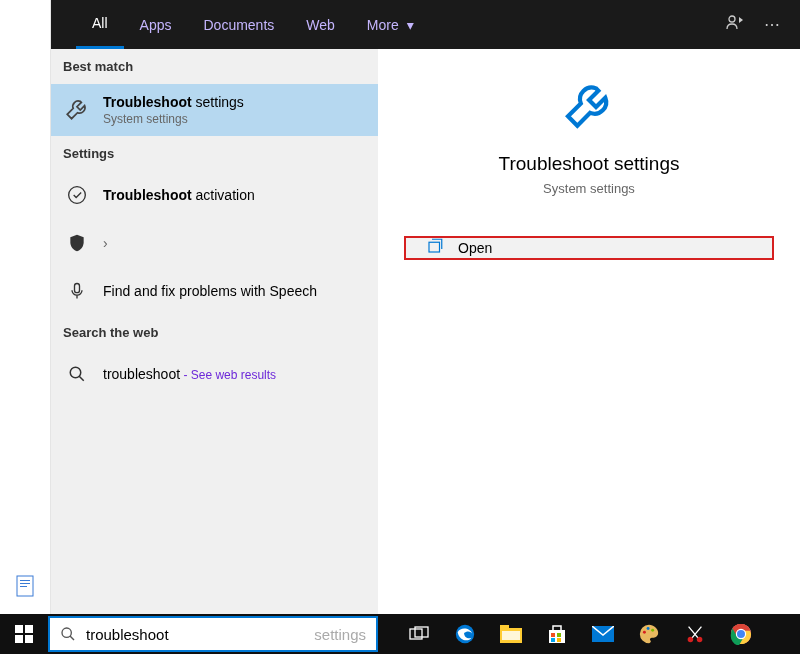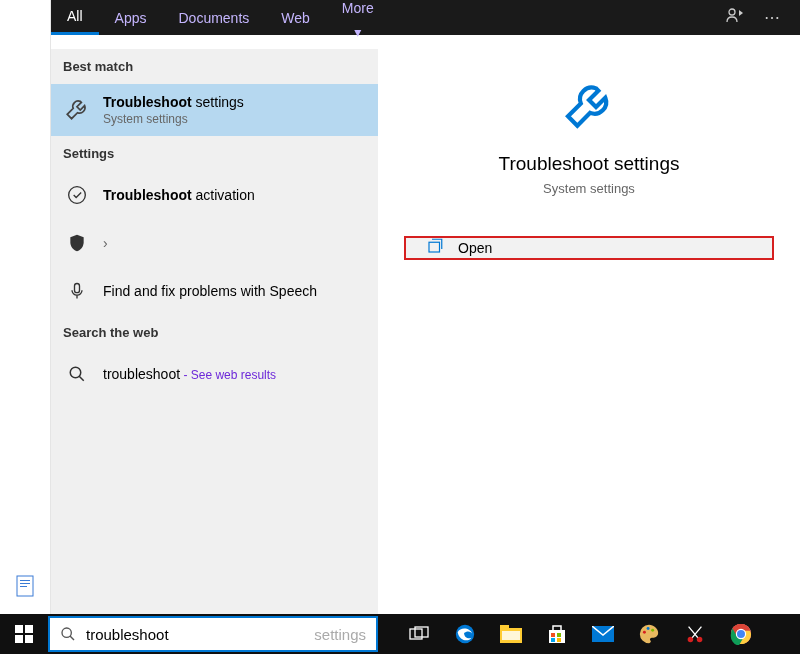--- a/index.html
+++ b/index.html
@@ -1,24 +1,24 @@
 <!DOCTYPE html>
 <html><head>
   <meta charset="utf-8">
   <style>
     * { margin: 0; padding: 0; box-sizing: border-box; font-family: "Segoe UI", sans-serif; }
     body { width: 800px; height: 654px; background: #fff; position: relative; overflow: hidden; }
     
     .top-tabs {
-      position: absolute; top: 0; left: 51px; right: 0; height: 35px;
-      background: #1a1a1a; display: flex; align-items: center; color: #fff;
+      position: absolute; top: 0; left: 51px; right: 0; height: 49px;
+      background: #1a1a1a; display: flex; align-items: center; color: #fff; padding-left: 25px;
     }
     .tab { padding: 0 16px; height: 100%; display: flex; align-items: center; font-size: 14px; color: #c4b5fd; cursor: pointer; }
     .tab.active { color: #fff; border-bottom: 3px solid #0078d4; }
-    .tab-more { display: flex; align-items: center; gap: 8px; flex-direction: column; }
+    .tab-more { display: flex; align-items: center; gap: 8px; }
     .top-right-icons { margin-left: auto; display: flex; align-items: center; gap: 20px; padding-right: 20px; }
     .top-icon { color: #ccc; font-size: 16px; cursor: pointer; }
     
     .search-panel {
       position: absolute; top: 49px; left: 51px; width: 364px; bottom: 40px;
       background: #f0f0f0; border-right: 1px solid #ddd;
     }
     .section-label { padding: 10px 12px; font-size: 13px; font-weight: 600; color: #333; }
     
     .result-item {

